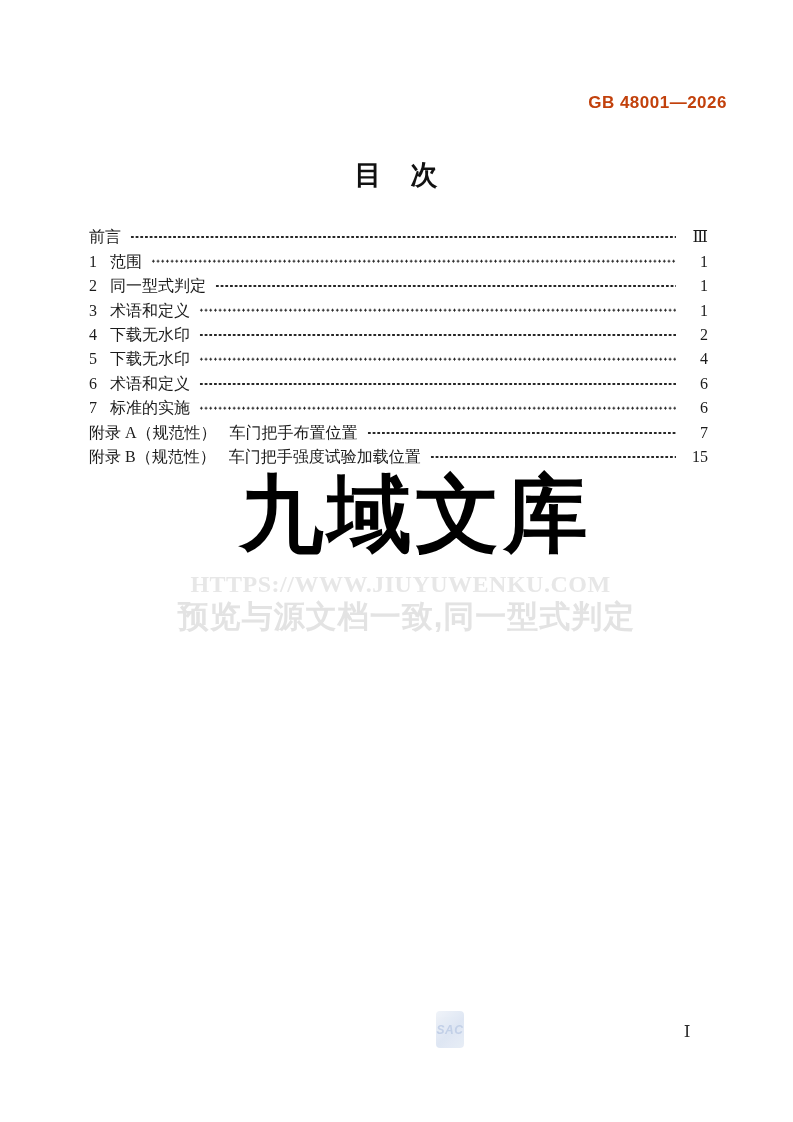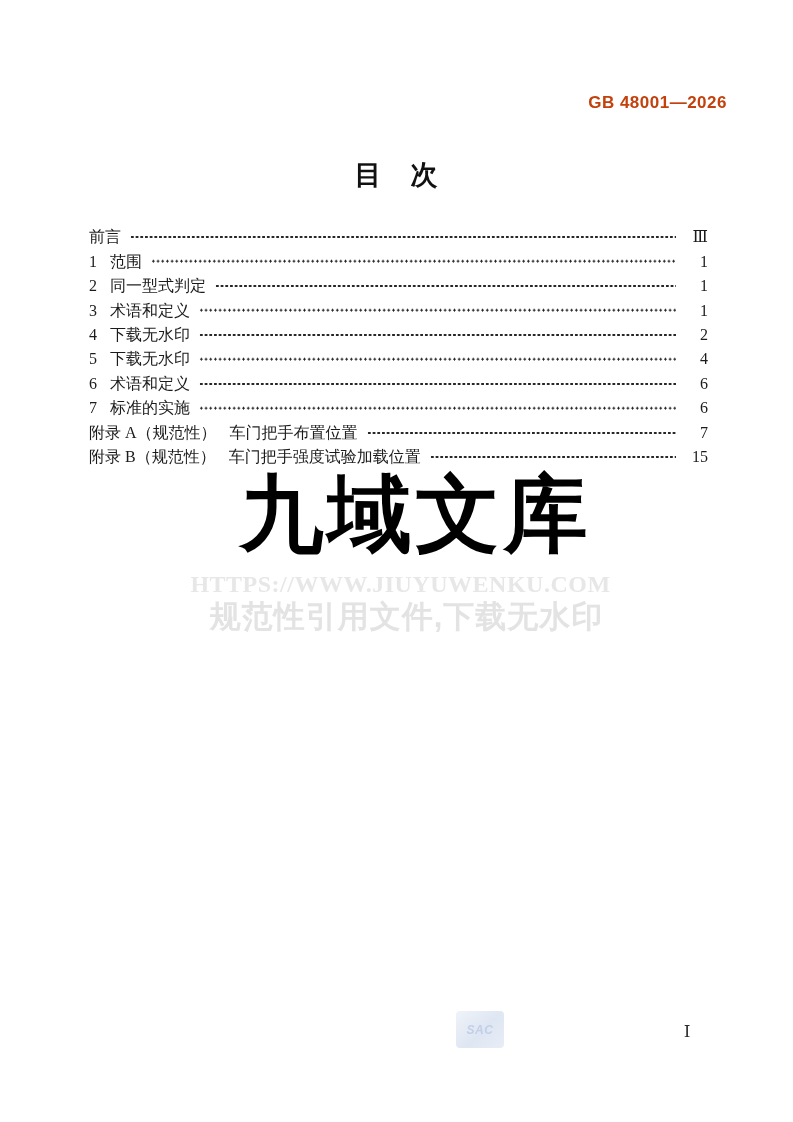--- a/index.html
+++ b/index.html
@@ -58,26 +58,25 @@
       font-family:"Liberation Sans","DejaVu Sans",sans-serif;
       font-weight:bold;line-height:1;pointer-events:none;user-select:none;}
   .wm-brand{top:472px;font-size:84px;letter-spacing:4px;color:#000000;
             text-indent:38px;}
   .wm-url{top:572px;font-size:24px;letter-spacing:0.5px;color:#e7e7e7;
           text-indent:8px;font-family:Liberation Serif, serif;}
   .wm-tagline{top:601px;font-size:31px;letter-spacing:1px;color:#e3e3e3;
               text-indent:20px;}
   
   .sac{
-    position:absolute;left:436px;top:1011px;width:48px;height:37px;
+    position:absolute;left:436px;top:1011px;width:28px;height:37px;
     background:linear-gradient(135deg,#eef2f8 0%,#dbe4f2 55%,#e6ecf6 100%);
     border-radius:4px;
     display:flex;align-items:center;justify-content:center;
     opacity:0.9;
-    margin-left:20px;
   }
   .sac span{
     font-family:"Liberation Sans","DejaVu Sans",sans-serif;
     font-weight:bold;font-style:italic;font-size:12px;letter-spacing:0.5px;
     color:#bccbe5;
   }
   
   .foot-pg{
     position:absolute;top:1021px;left:670px;width:34px;text-align:center;
     font-family:"Liberation Serif","DejaVu Serif","DejaVu Sans",serif;
@@ -151,21 +150,21 @@
     <div class="toc-row appendix">
       <span class="pre">附录 B（规范性）</span>
       <span class="ttl">车门把手强度试验加载位置</span>
       <span class="leader"></span>
       <span class="pg">15</span>
     </div>
   </div>
 
   <div class="wm wm-brand">九域文库</div>
   <div class="wm wm-url">HTTPS://WWW.JIUYUWENKU.COM</div>
-  <div class="wm wm-tagline">规范性引用文件,下载无水印</div>
+  <div class="wm wm-tagline">预览与源文档一致,同一型式判定</div>
 
   <div class="sac">
     <span>SAC</span>
   </div>
 
   <div class="foot-pg">Ⅰ</div>
 
 </div>
 
 </body></html>

